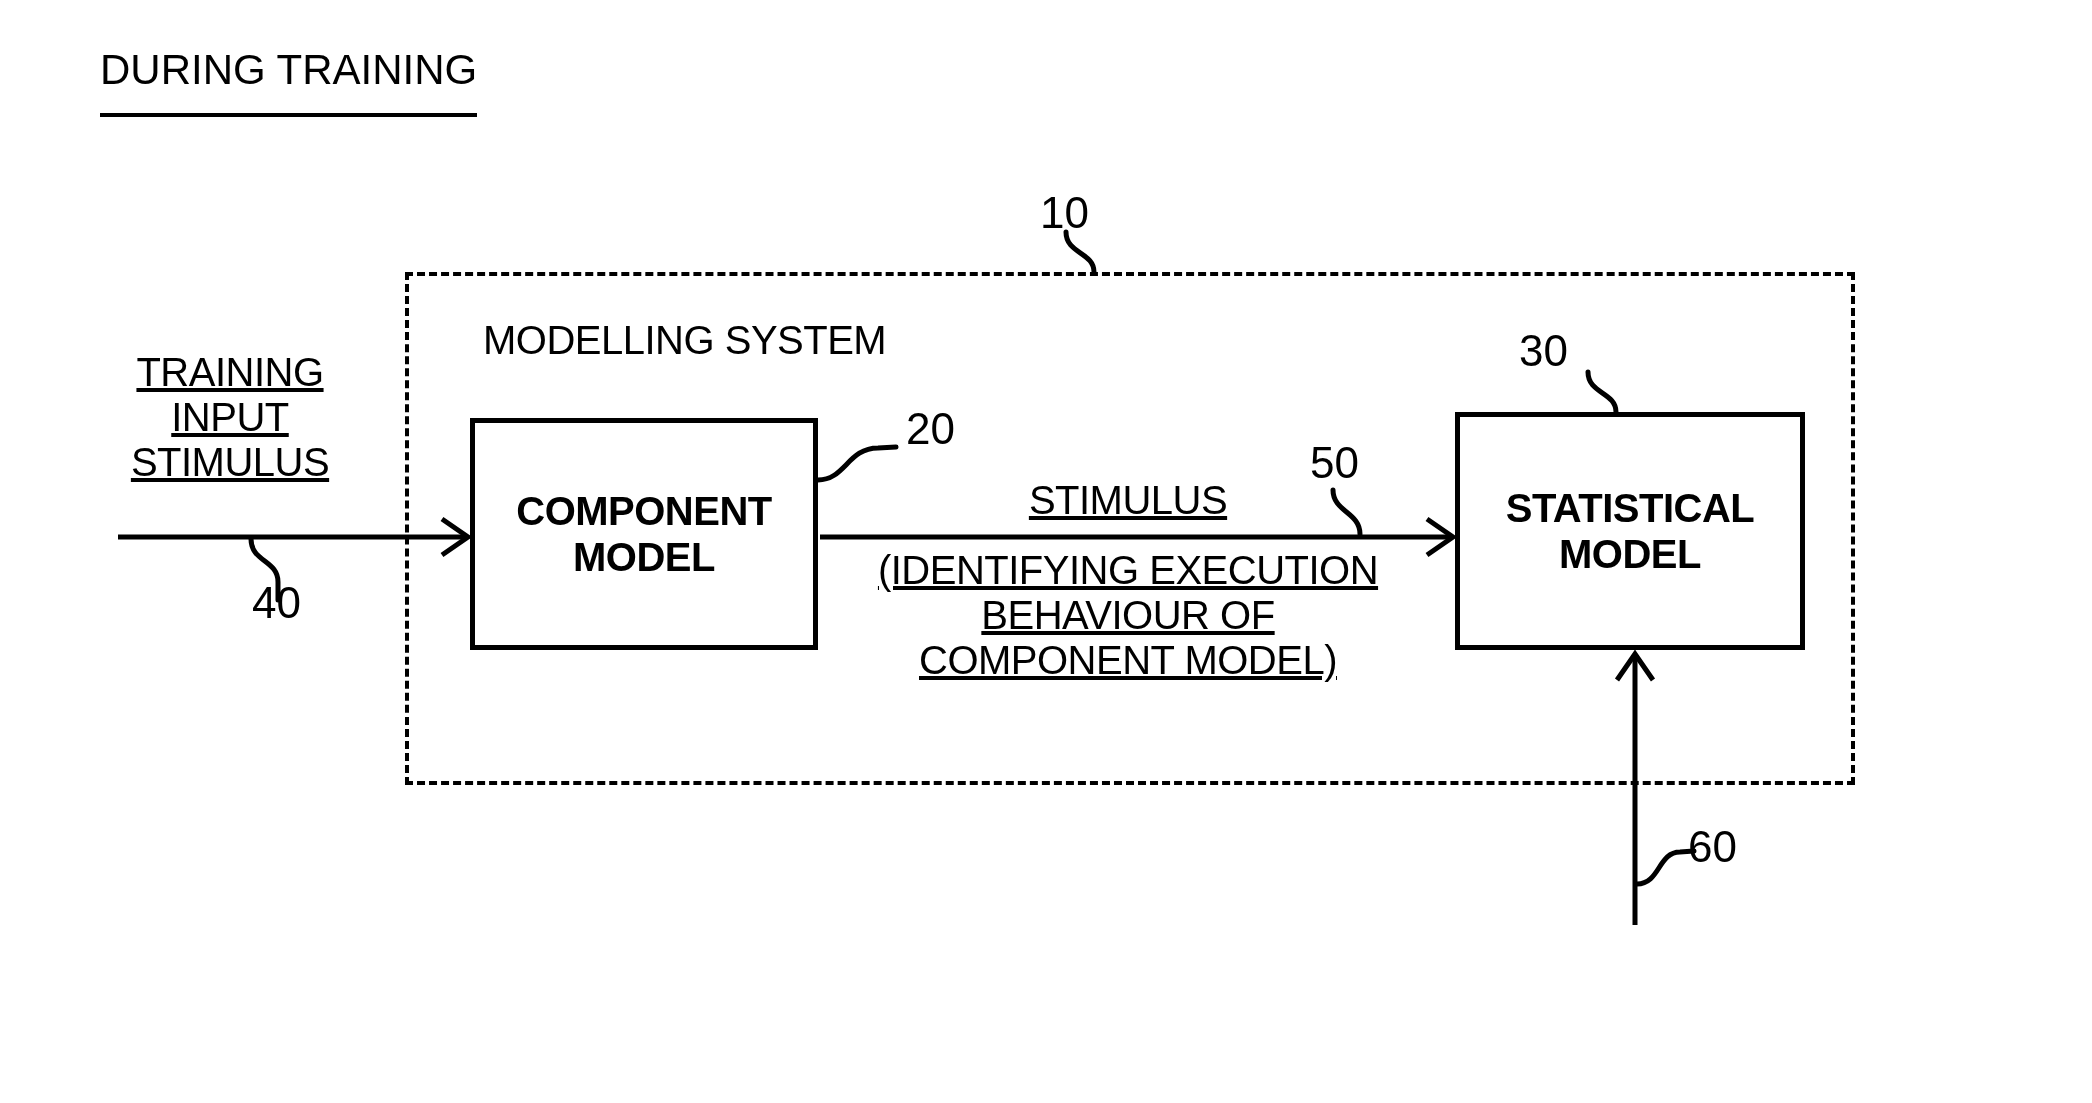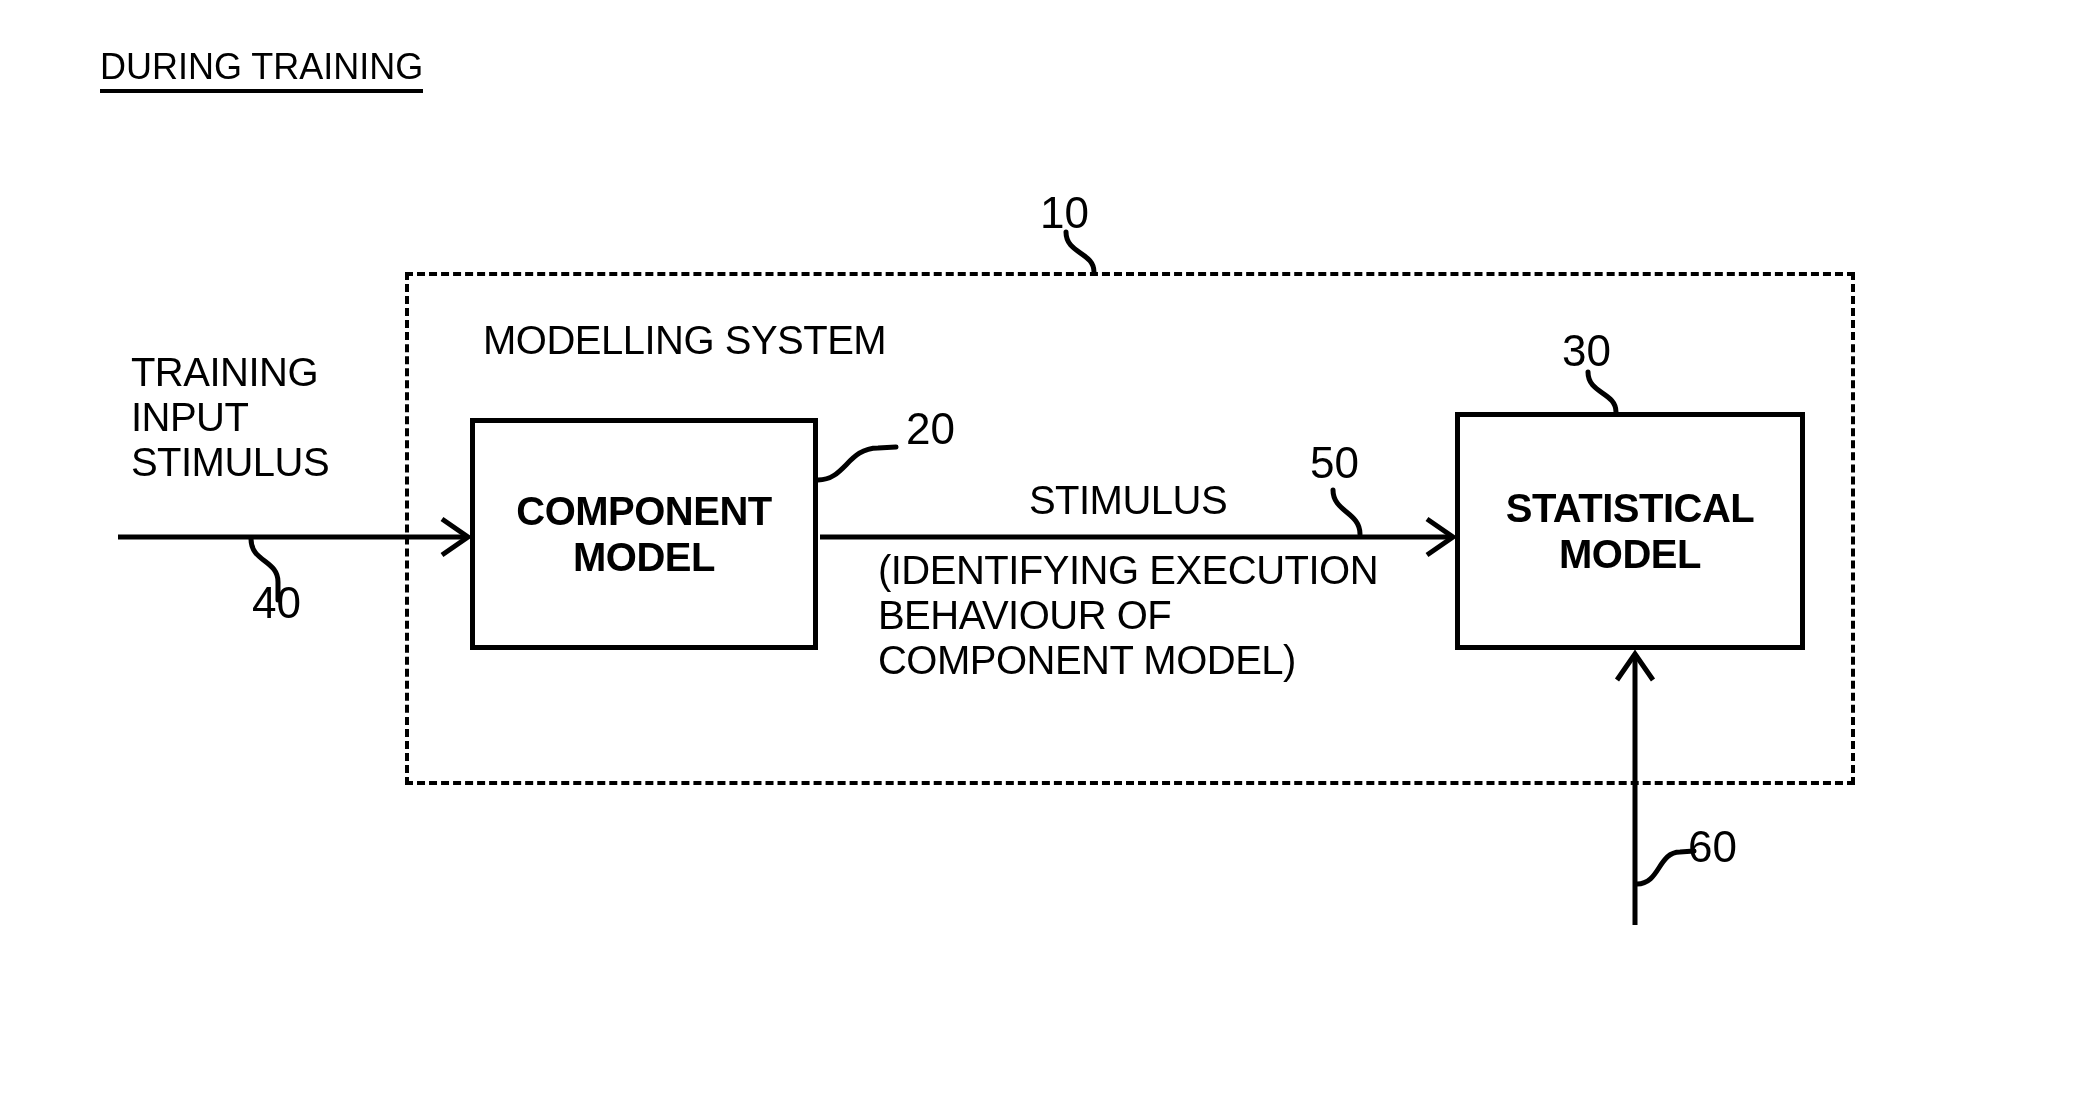--- a/index.html
+++ b/index.html
@@ -23,32 +23,33 @@
   .txt {
     position: absolute;
     color: #000000;
     font-family: "Liberation Sans", sans-serif;
     font-weight: 400;
     letter-spacing: -0.5px;
     white-space: pre;
     line-height: 1.13;
   }
   .ctr {
-    text-align: left;
+    text-align: center;
     transform: translateX(-50%);
+    text-decoration: underline;
   }
 
   
   #heading {
     left: 100px;
     top: 48px;
-    font-size: 36px;
+    font-size: 42px;
     letter-spacing: 0px;
     border-bottom: 4px solid #000;
-    padding-bottom: 3px;
+    padding-bottom: 21px;
     line-height: 1.05;
   }
 
   
   .ref-num {
     font-size: 44px;
     letter-spacing: 0px;
   }
 
   
@@ -121,21 +122,21 @@
   <div class="txt label-lg ctr" style="left:1128px; top:478px;">STIMULUS</div>
 
   <div class="txt label-lg ctr" style="left:1128px; top:548px;"><span>(IDENTIFYING EXECUTION</span><br><span>BEHAVIOUR OF</span><br><span>COMPONENT MODEL)</span></div>
 
   <div class="txt ref-num" style="left:1310px; top:438px;">50</div>
 
   <div class="box" style="left:1455px; top:412px; width:350px; height:238px;">
     <div class="box-label"><span>STATISTICAL</span><br><span>MODEL</span></div>
   </div>
 
-  <div class="txt ref-num" style="left:1562px; top:326px;">30</div>
+  <div class="txt ref-num" style="left:1519px; top:326px;">30</div>
 
   <div class="txt ref-num" style="left:1688px; top:822px;">60</div>
 
 
   <svg id="vector-layer" viewBox="0 0 2092 1103">
 
     <line x1="118" y1="537" x2="466" y2="537" stroke="#000" stroke-width="5"></line>
     <polyline points="442,519 468,537 442,555" fill="none" stroke="#000" stroke-width="5" stroke-linejoin="miter"></polyline>
 
     <path d="M 251,539 C 251,562 278,560 278,582 L 278,600" fill="none" stroke="#000" stroke-width="5" stroke-linecap="round"></path>

